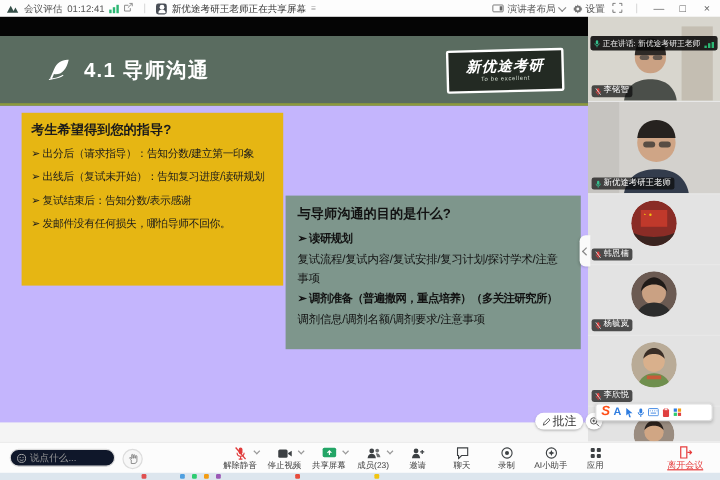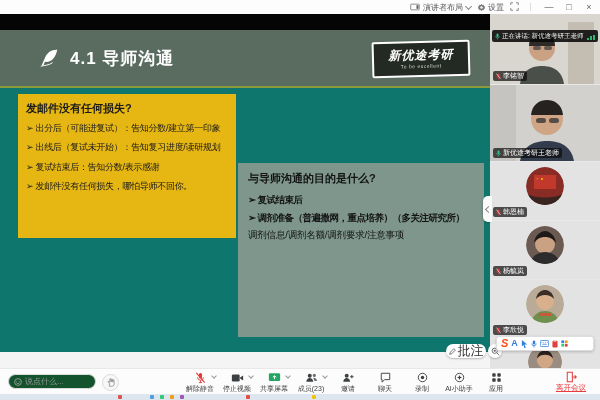--- a/index.html
+++ b/index.html
@@ -16,42 +16,42 @@
   .presenter-chip{width:9px;height:9px;border-radius:2px;background:#4a4f57;position:relative;}
   .presenter-chip::before{content:"";position:absolute;left:2.6px;top:1.5px;width:4px;height:4px;border-radius:50%;background:#fff;}
   .presenter-chip::after{content:"";position:absolute;left:1.5px;top:5.6px;width:6px;height:3px;border-radius:3px 3px 0 0;background:#fff;}
   .chev{width:4px;height:4px;border-right:1px solid #888;border-bottom:1px solid #888;
         transform:rotate(45deg);display:inline-block;margin-top:-2px;}
   .winbtn{width:14px;text-align:center;color:#666;font-size:9px;line-height:14px;}
   .topbar .right{margin-left:auto;display:flex;align-items:center;gap:6px;margin-right:4px;}
   
   .stage{position:absolute;left:0;top:14px;width:490px;height:354px;background:#f4f4f4;}
   .blackbar{position:absolute;left:0;top:0;width:490px;height:16px;background:#050505;}
-  .slide{position:absolute;left:0;top:16px;width:490px;height:322px;background:#0f766e;overflow:hidden;}
+  .slide{position:absolute;left:0;top:16px;width:490px;height:322px;background:#c4b5fd;overflow:hidden;}
   .slide-header{position:absolute;left:0;top:0;width:490px;height:56px;background:#5a6c60;
                 border-bottom:2px solid #8d9a3c;display:flex;align-items:center;}
   .slide-title{color:#fff;font-size:17px;font-weight:bold;letter-spacing:1px;margin-left:10px;}
   .feather{margin-left:38px;display:flex;}
   .brand-badge{position:absolute;right:20px;top:11px;width:94px;height:32px;background:#232a23;
                border:2px solid #fff;border-radius:2px;display:flex;flex-direction:column;
                align-items:center;justify-content:center;transform:rotate(-1.5deg);}
   .brand-name{color:#fff;font-size:12px;font-weight:bold;font-style:italic;letter-spacing:1px;line-height:1.1;}
   .brand-tag{color:#cfd8cd;font-size:5px;letter-spacing:.5px;}
   .box-left{position:absolute;left:18px;top:64px;width:218px;height:144px;background:#e6b613;
             padding:7px 8px;box-sizing:border-box;color:#1b1b1b;}
   .box-left .bx-title{font-size:11px;font-weight:bold;margin-bottom:3px;}
   .box-left .bullet{font-size:9px;line-height:2.15;white-space:nowrap;letter-spacing:-.3px;}
-  .box-right{position:absolute;left:238px;top:133px;width:246px;height:174px;background:#7e968c;
+  .box-right{position:absolute;left:238px;top:133px;width:246px;height:128px;background:#7e968c;
              padding:8px 10px;box-sizing:border-box;color:#121212;}
   .box-right .bx-title{font-size:11px;font-weight:bold;margin-bottom:5px;}
   .box-right .head{font-size:9.5px;font-weight:bold;line-height:1.9;white-space:nowrap;letter-spacing:-.5px;}
   .box-right .body{font-size:9.5px;line-height:1.7;letter-spacing:-.2px;}
   .annotate-pill{position:absolute;left:446px;top:330px;width:40px;height:14px;background:#fff;
                  border-radius:7px;box-shadow:0 1px 2px rgba(0,0,0,.25);display:flex;align-items:center;
-                 justify-content:center;gap:2px;font-size:13px;color:#333;z-index:6;}
+                 justify-content:center;gap:2px;font-size:10px;color:#333;z-index:6;}
   .magnify-btn{position:absolute;left:488px;top:344px;width:14px;height:14px;border-radius:50%;
                background:#fff;box-shadow:0 1px 2px rgba(0,0,0,.25);display:flex;align-items:center;
                justify-content:center;z-index:7;}
   
   .sidebar{position:absolute;left:490px;top:14px;width:110px;height:354px;background:#e8e8e8;}
   .tile{position:absolute;left:0;width:110px;background:#d6d4cf;overflow:hidden;}
   .tile.alt{background:#e3e3e3;}
   .namepill{position:absolute;left:3px;bottom:3px;background:rgba(10,10,10,.7);border-radius:2px;
             color:#fff;font-size:7px;line-height:10px;padding:0 3px;display:flex;align-items:center;gap:2px;
             max-width:100px;white-space:nowrap;}
@@ -63,41 +63,65 @@
                    border-radius:5px 0 0 5px;box-shadow:-1px 1px 2px rgba(0,0,0,.15);display:flex;
                    align-items:center;justify-content:center;z-index:6;}
   .collapse-handle .chev{transform:rotate(135deg);margin:0 0 0 2px;}
   .ime-bar{position:absolute;left:496px;top:336px;width:98px;height:15px;background:#fff;border:1px solid #ddd;
            border-radius:3px;box-shadow:0 1px 3px rgba(0,0,0,.2);display:flex;align-items:center;
            gap:3px;padding:0 4px;box-sizing:border-box;z-index:8;}
   .ime-s{color:#ff4f17;font-weight:bold;font-style:italic;font-size:11px;line-height:1;}
   .ime-a{color:#2f7de0;font-weight:bold;font-size:9px;line-height:1;}
   
   .bottombar{position:absolute;left:0;top:368px;width:600px;height:26px;background:#fcfcfc;border-top:1px solid #e8e8e8;}
-  .quickchat{position:absolute;left:8px;top:5px;width:88px;height:15px;border:1px solid #dcdcdc;background:#14532d;
+  .quickchat{position:absolute;left:8px;top:5px;width:88px;height:15px;border:1px solid #dcdcdc;background:#0f172a;
              border-radius:8px;display:flex;align-items:center;gap:3px;padding:0 5px;box-sizing:border-box;
              font-size:8px;color:#999;}
   .handbtn{position:absolute;left:102px;top:5px;width:15px;height:15px;border:1px solid #dcdcdc;background:#f7f7f7;
            border-radius:50%;display:flex;align-items:center;justify-content:center;}
   .tools{position:absolute;left:185px;top:2px;display:flex;gap:7px;}
   .tool{display:flex;flex-direction:column;align-items:center;min-width:30px;position:relative;}
   .tool .ic{height:13px;display:flex;align-items:center;}
   .tool .lbl{font-size:7px;color:#3d3d3d;line-height:9px;white-space:nowrap;}
   .tool .caret{position:absolute;right:-1px;top:3px;width:3px;height:3px;border-right:1px solid #999;
                border-bottom:1px solid #999;transform:rotate(45deg);}
   .leave{position:absolute;right:14px;top:2px;display:flex;flex-direction:column;align-items:center;}
   .leave .lbl{font-size:7.5px;color:#e63c3c;line-height:9px;text-decoration:underline;}
   
   .taskbar{position:absolute;left:0;top:394px;width:600px;height:6px;background:#dde6ee;}
   .taskbar i{position:absolute;top:1px;width:4px;height:4px;border-radius:1px;display:block;}
 </style>
 </head>
 <body>
 
 <div class="topbar">
+  <div class="grp">
+    <span class="tb-logo">
+      <svg width="11" height="9" viewBox="0 0 14 10">
+          <path d="M1 9L5 1.5 8 7l2-3.5L13 9z" fill="#37504a"></path>
+        </svg>
+    </span>
+    <span>会议评估</span>
+    <span>01:12:41</span>
+    <span class="sigbar">
+        <i style="height:3px"></i>
+        <i style="height:5px"></i>
+        <i style="height:7px"></i>
+      </span>
+    <span>
+      <svg width="8" height="8" viewBox="0 0 10 10">
+          <path d="M1 3h4M1 3v6h6V6" fill="none" stroke="#888" stroke-width="1"></path>
+          <path d="M6 1h3v3M9 1L4.5 5.5" fill="none" stroke="#888" stroke-width="1"></path>
+        </svg>
+    </span>
+    <span class="tb-divider"></span>
+    <span class="presenter-chip"></span>
+    <span style="color:#333;">新优途考研王老师正在共享屏幕</span>
+    <span style="color:#999;font-size:7px;">≡</span>
+  </div>
   <div class="right">
     <span style="display:flex;align-items:center;gap:3px;">
       <svg width="10" height="8" viewBox="0 0 14 10">
           <rect x="1" y="1" width="12" height="8" rx="1" fill="none" stroke="#666"></rect>
           <rect x="9" y="2.5" width="3" height="5" fill="#666"></rect>
         </svg>
       <span>演讲者布局</span>
         <span class="chev"></span>
     </span>
     <span style="display:flex;align-items:center;gap:2px;">
@@ -130,30 +154,31 @@
           </svg>
       </span>
       <span class="slide-title">4.1 导师沟通</span>
       <div class="brand-badge">
         <span class="brand-name">新优途考研</span>
         <span class="brand-tag">To be excellent</span>
       </div>
     </div>
 
     <div class="box-left">
-      <div class="bx-title">发邮件没有任何损失?</div>
-      <div class="bullet">➢ 出分后（可能进复试）：告知分数/建立第一印象</div>
+      <div class="bx-title">考生希望得到您的指导?</div>
+      <div class="bullet">➢ 出分后（请求指导）：告知分数/建立第一印象</div>
       <div class="bullet">➢ 出线后（复试未开始）：告知复习进度/读研规划</div>
       <div class="bullet">➢ 复试结束后：告知分数/表示感谢</div>
       <div class="bullet">➢ 发邮件没有任何损失，哪怕导师不回你。</div>
     </div>
 
     <div class="box-right">
       <div class="bx-title">与导师沟通的目的是什么?</div>
-      <div class="head">➢ 复试结束后</div>
+      <div class="head">➢ 读研规划</div>
+      <div class="body">复试流程/复试内容/复试安排/复习计划/探讨学术/注意事项</div>
       <div class="head">➢ 调剂准备（普遍撒网，重点培养）（多关注研究所）</div>
       <div class="body">调剂信息/调剂名额/调剂要求/注意事项</div>
     </div>
   </div>
 
   <div class="annotate-pill">
     <svg width="7" height="7" viewBox="0 0 10 10">
         <path d="M1 9l1-3 5-5 2 2-5 5z" fill="none" stroke="#444" stroke-width="1"></path>
       </svg>
     <span>批注</span>

